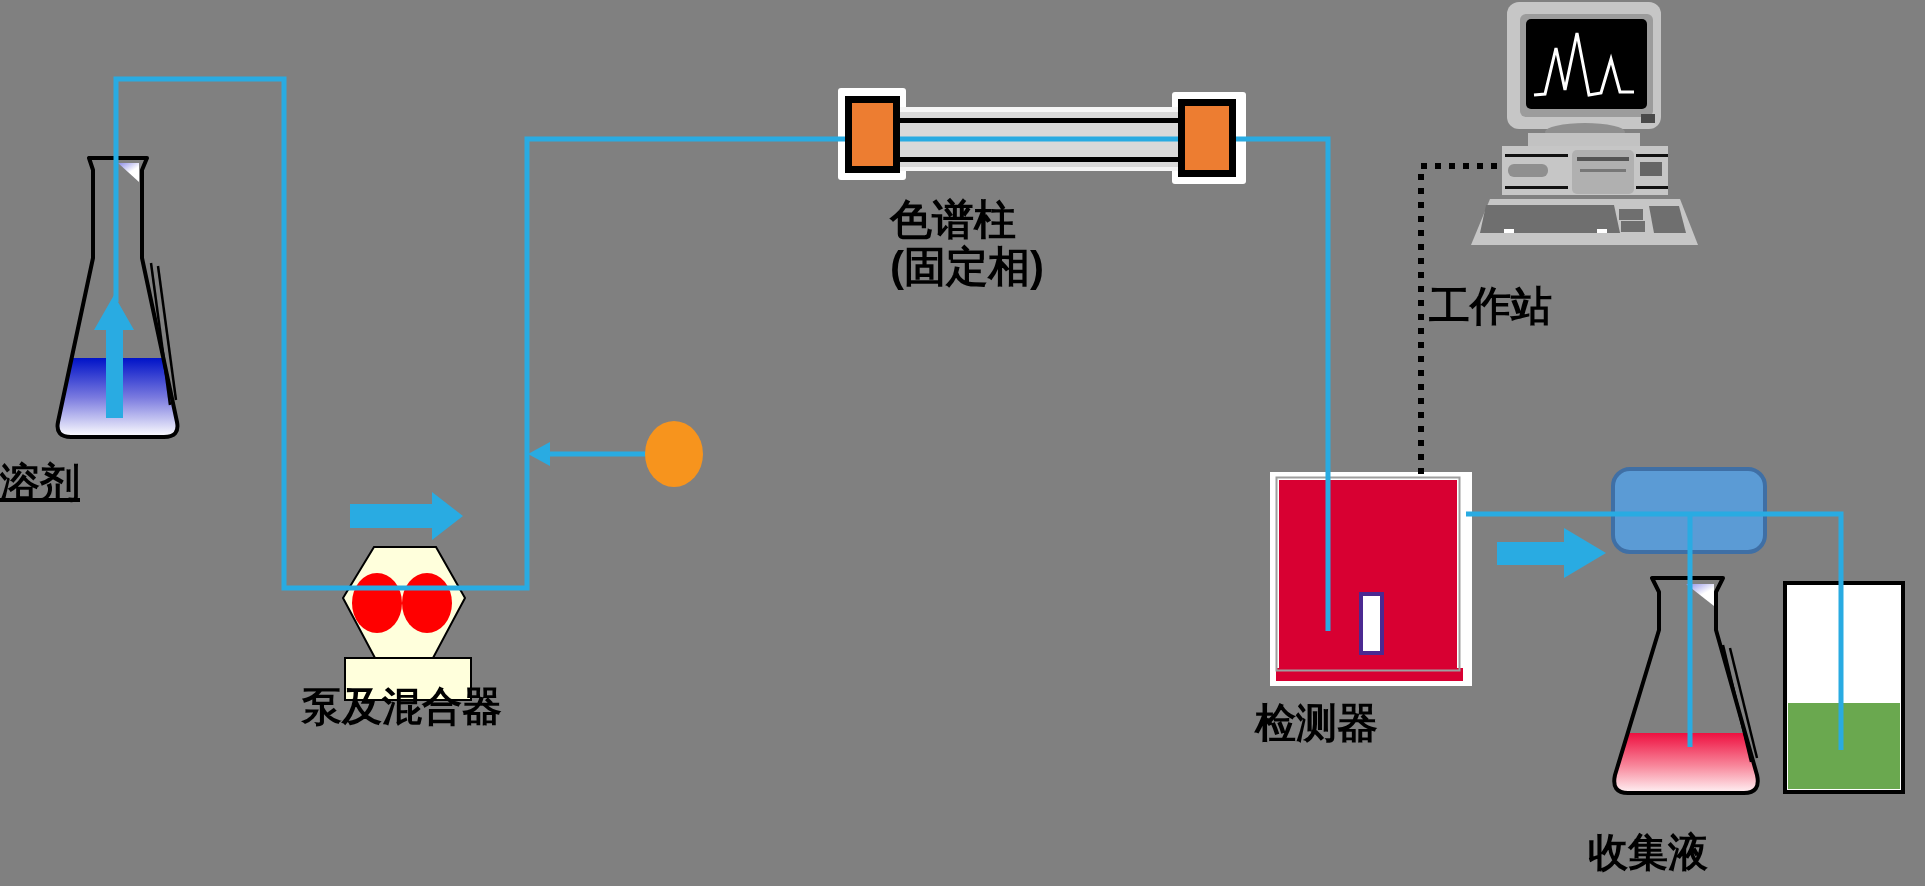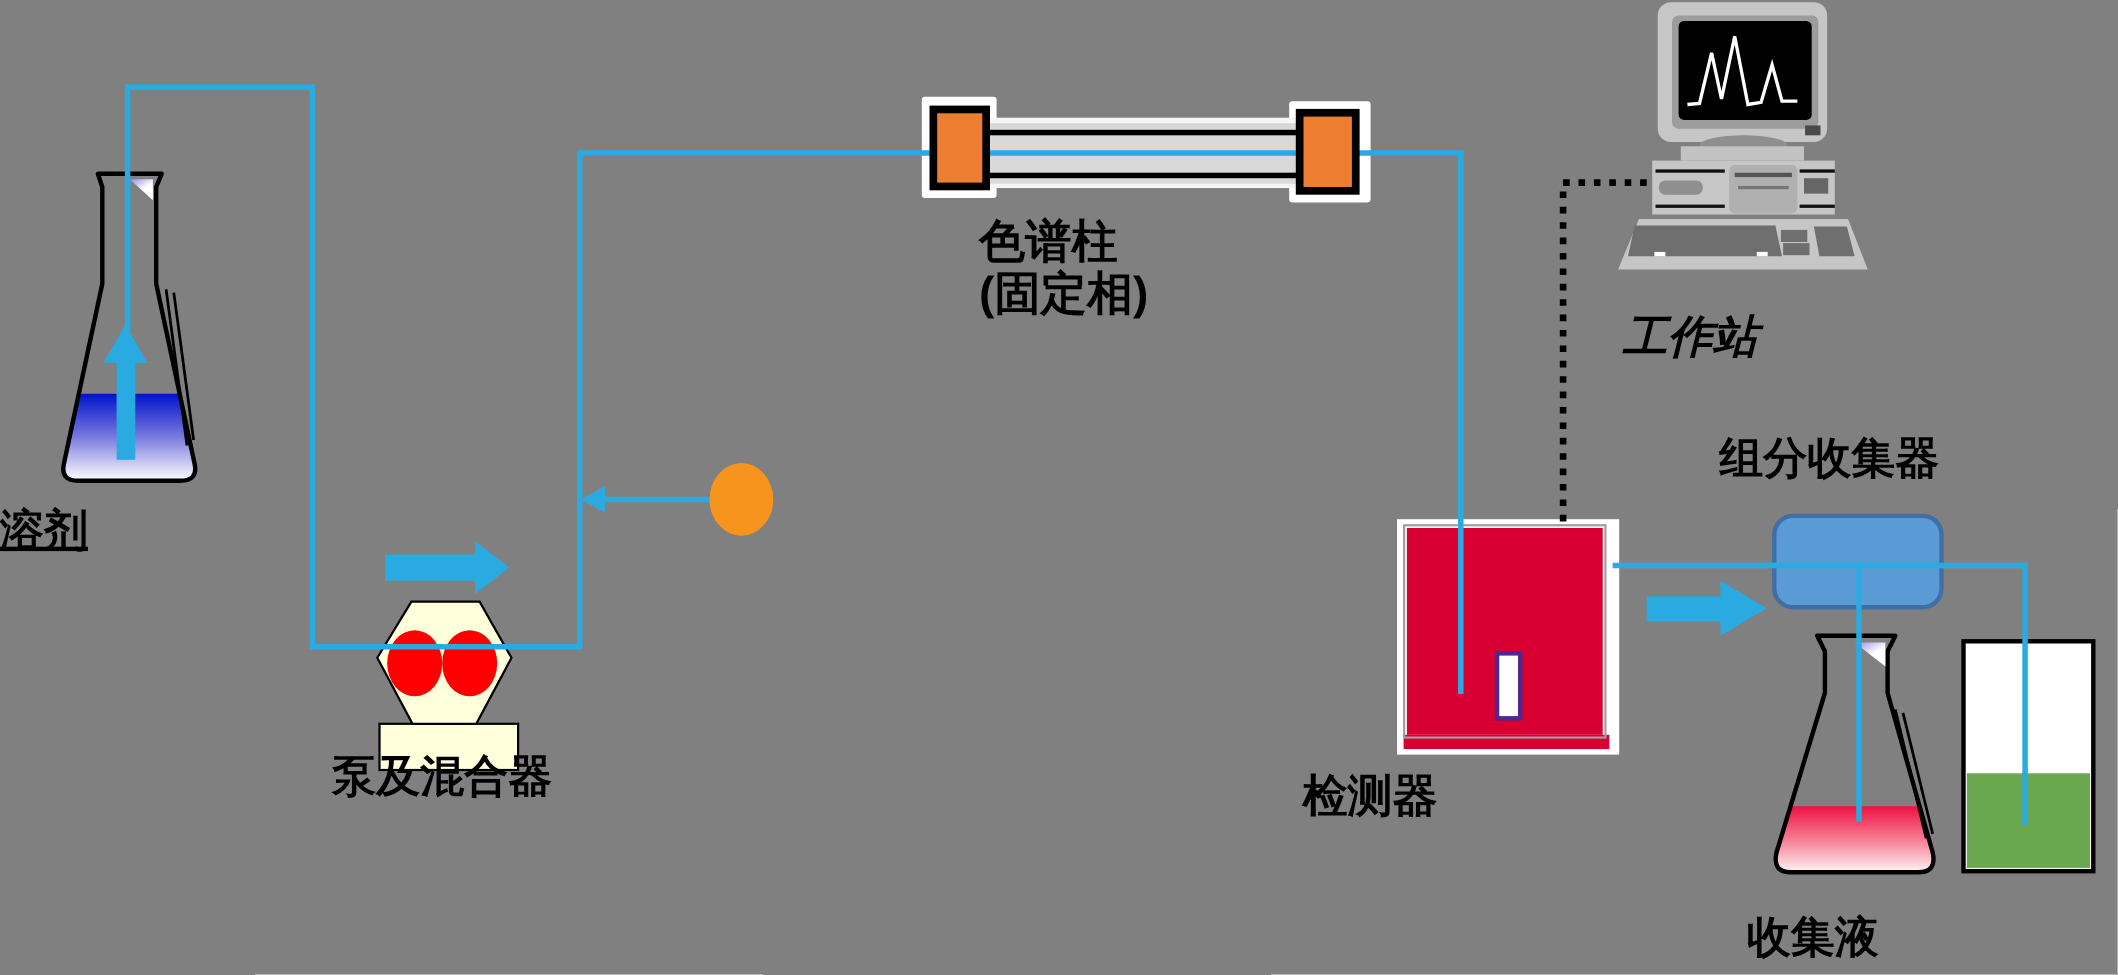--- a/index.html
+++ b/index.html
@@ -151,22 +151,21 @@
 </div>
 
 <div class="lbl" style="left:302px;width:220px;top:684px;">泵及混合器</div>
 
 
 <div class="lbl" style="left:890px;width:250px;top:196px;font-size:42px;">
   <div>色谱柱</div>
   <div>(固定相)</div>
 </div>
 
-<div class="lbl" style="left:1475px;width:200px;top:284px;font-size:41px;font-style:italic;">工作站</div>
+<div class="lbl" style="left:1429px;width:200px;top:284px;font-size:41px;">工作站</div>
 
-<div class="lbl" style="left:1184px;width:200px;top:701px;font-size:41px;">检测器</div>
+<div class="lbl" style="left:1255px;width:200px;top:701px;font-size:41px;">检测器</div>
 
-<div class="lbl" style="left:1563px;width:250px;top:395px;">组分收集器</div>
 
 <div class="lbl" style="left:1588px;width:200px;top:830px;">收集液</div>
 
 
 </div>
 
 </body></html>

